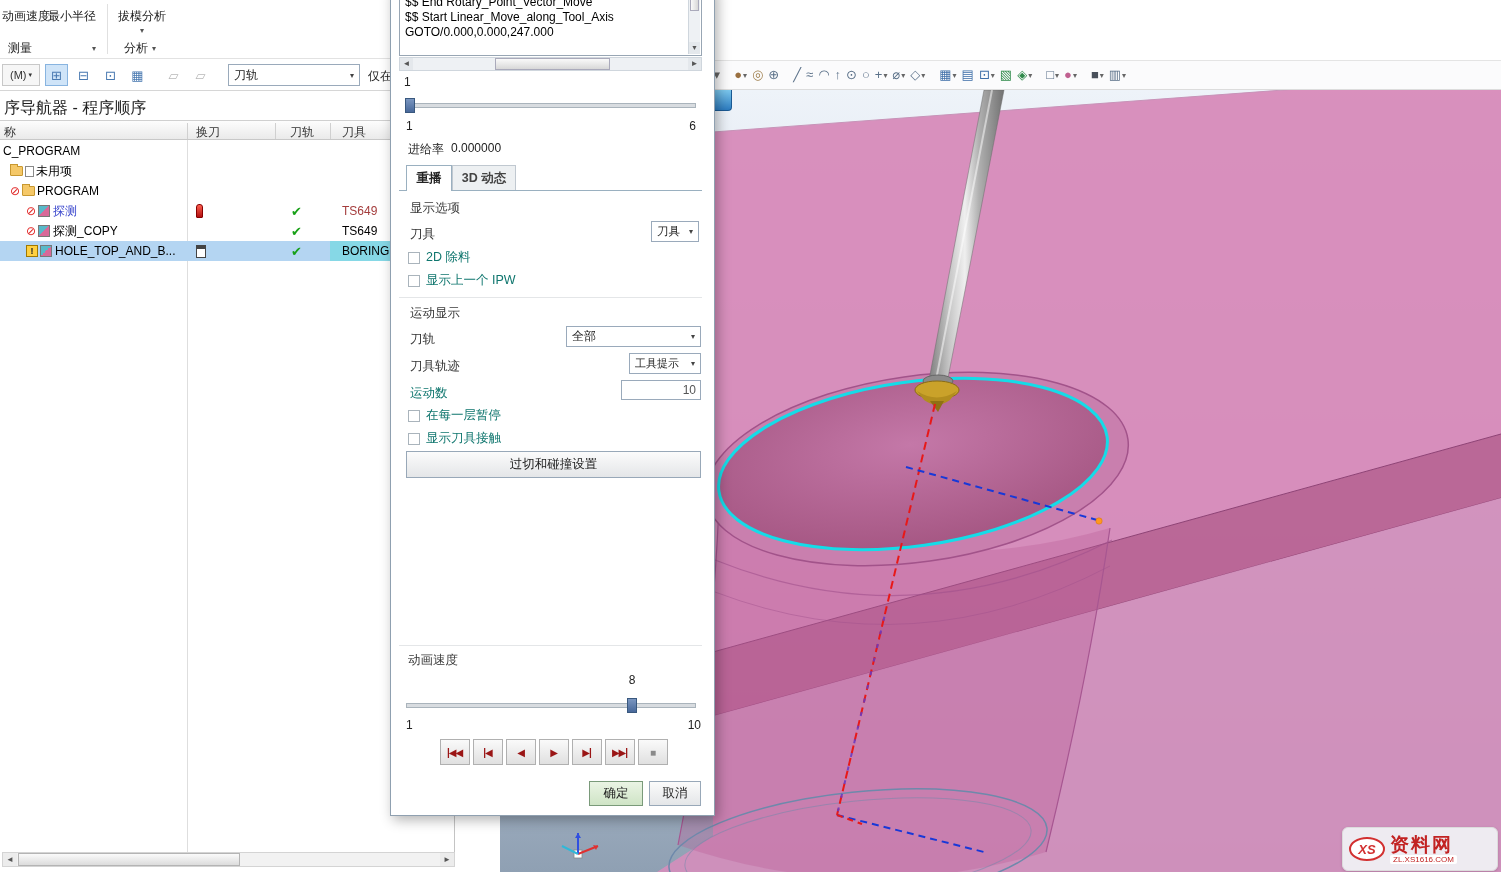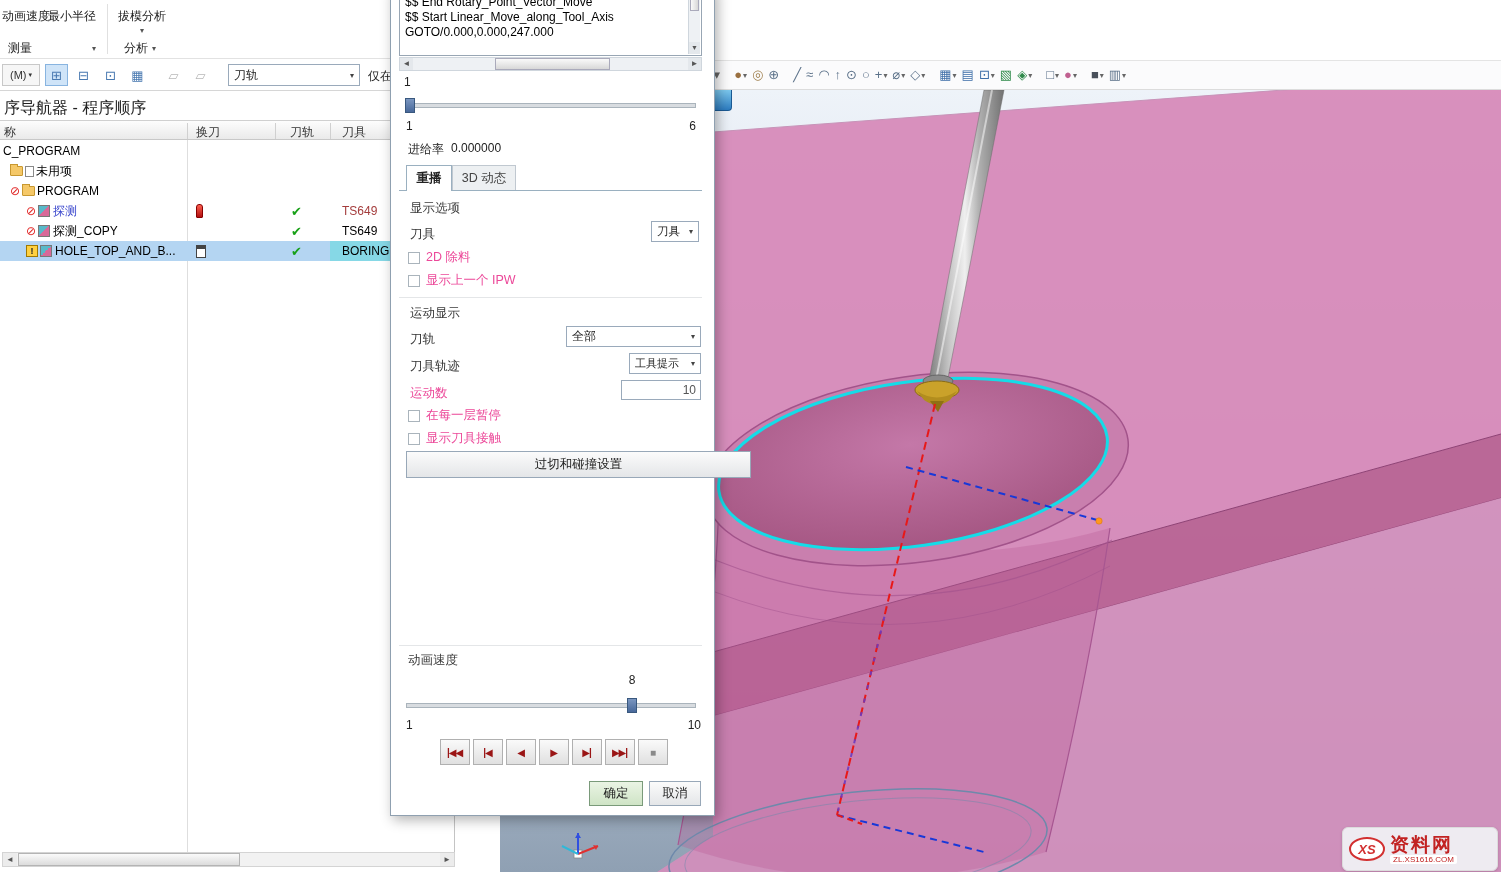--- a/index.html
+++ b/index.html
@@ -95,23 +95,23 @@
   .vs-thumb { position:absolute; left:1px; top:2px; width:9px; height:18px; background:linear-gradient(90deg,#fafafa,#d8d8d8); border:1px solid #aab; }
   .vs-btn { position:absolute; left:0; bottom:0; width:11px; height:12px; font-size:7px; color:#555; text-align:center; line-height:12px; background:#e4e8ec; cursor:pointer; }
   .dlg-hscroll { left:8px; top:70px; width:303px; height:14px; background:#eef1f4; border:1px solid #cfd6dd; }
   .dh-arrow { position:absolute; top:0; width:13px; height:12px; font-size:8px; color:#555; text-align:center; line-height:12px; background:#e4e8ec; cursor:pointer; }
   .dh-thumb { position:absolute; left:95px; top:0; width:115px; height:12px; background:linear-gradient(#fafafa,#d8d8d8); border:1px solid #aab; cursor:pointer; }
   .sl-track { height:5px; background:#d8dce0; border:1px solid #aab4bc; }
   .sl-thumb { width:10px; height:15px; background:linear-gradient(#7a96c0,#48689a); border:1px solid #39587e; cursor:pointer; }
   .sl-lab { font-size:12px; color:#222; }
   .sec-label { font-size:12.5px; color:#3a3a3a; }
   .fld-label { font-size:12.5px; color:#333; }
-  .fld-label.grayed, .cb-label.grayed { color:#ec4899; }
+  .fld-label.grayed, .cb-label.grayed { color:#0f766e; }
   .tab { position:absolute; top:0; height:26px; font-size:12.5px; display:flex; align-items:center;
-         justify-content:center; cursor:pointer; }
+         justify-content:center; cursor:pointer;font-weight:bold; }
   .tab.active { background:#fff; border:1px solid #9ab0c0; border-bottom:none; font-weight:bold; color:#222; z-index:2; }
   .tab.inactive { background:#edf0f2; border:1px solid #c0c8d0; color:#444; }
   .tabline { border-top:1px solid #9ab0c0; }
   .cbox { width:12px; height:12px; background:#fff; border:1px solid #aab4bc; display:inline-block; }
   .cb-label { font-size:12.5px; margin-left:6px; }
   .cb-row { display:flex; align-items:center; cursor:pointer; }
   .txt-input { background:#fff; border:1px solid #9aaabb; font-size:12px; color:#555;
                text-align:right; padding-right:4px; display:flex; align-items:center; justify-content:flex-end; }
   .bevel-btn { background:linear-gradient(#fbfbfb,#e4e6e8); border:1px solid #98a8b8; font-size:12.5px;
                color:#222; display:flex; align-items:center; justify-content:center; cursor:pointer; }
@@ -469,21 +469,21 @@
     <span class="dlg-el fld-label grayed" style="left:19px;top:398px">运动数</span>
     <div class="dlg-el txt-input" style="left:230px;top:393px;width:80px;height:20px">10</div>
     <div class="dlg-el cb-row" style="left:17px;top:420px">
       <span class="cbox"></span>
       <span class="cb-label grayed">在每一层暂停</span>
     </div>
     <div class="dlg-el cb-row" style="left:17px;top:443px">
       <span class="cbox"></span>
       <span class="cb-label grayed">显示刀具接触</span>
     </div>
-    <div class="dlg-el bevel-btn" style="left:15px;top:464px;width:345px;height:27px">过切和碰撞设置</div>
+    <div class="dlg-el bevel-btn" style="left:15px;top:464px;width:295px;height:27px">过切和碰撞设置</div>
 
     <div class="dlg-el sep-line" style="left:8px;top:658px;width:303px"></div>
     <span class="dlg-el sec-label" style="left:17px;top:665px">动画速度</span>
     <span class="dlg-el sl-lab" style="left:231px;top:686px;width:20px;text-align:center">8</span>
     <div class="dlg-el sl-track" style="left:15px;top:716px;width:290px"></div>
     <div class="dlg-el sl-thumb" style="left:236px;top:711px"></div>
     <span class="dlg-el sl-lab" style="left:15px;top:731px">1</span>
     <span class="dlg-el sl-lab" style="left:280px;top:731px;width:30px;text-align:right">10</span>
 
     <div class="dlg-el pb-row" id="pb-row" style="left:15px;top:751px;width:295px;height:28px">

